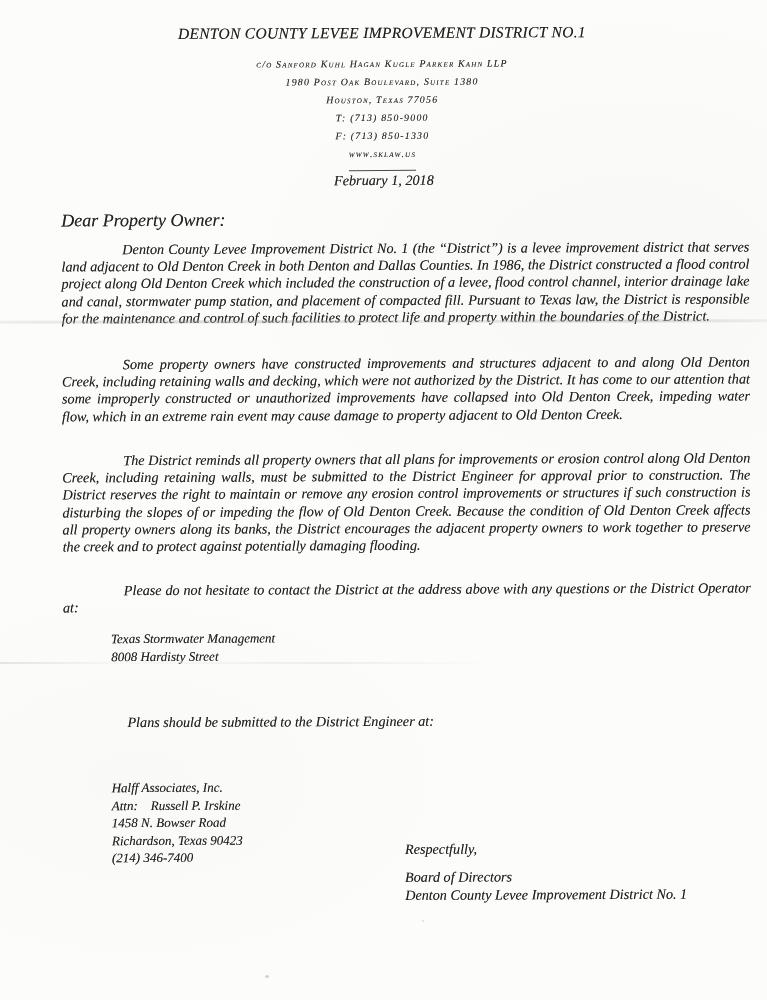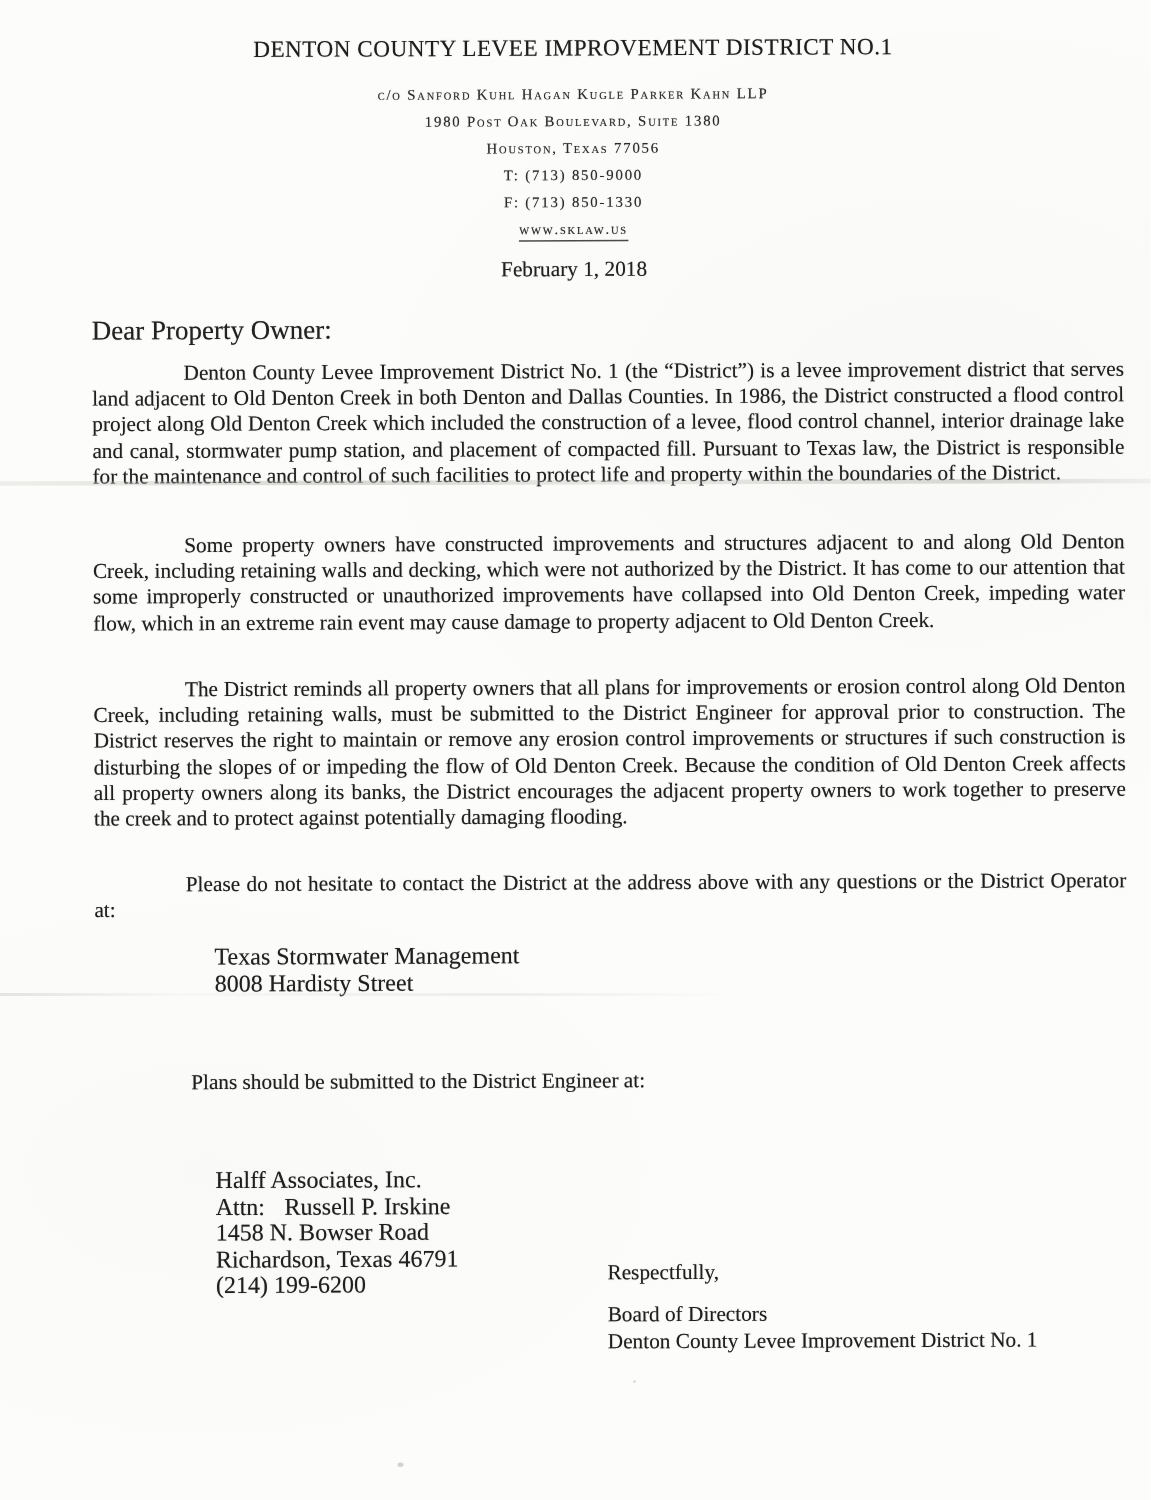--- a/index.html
+++ b/index.html
@@ -8,55 +8,56 @@
     background: #ffffff;
     font-family: "Liberation Serif", serif;
   }
   .page {
     position: relative; width: 767px; height: 1000px;
     background-color: #fcfcfa;
     background-image:
       radial-gradient(ellipse 500px 300px at 18% 78%, rgba(0,0,0,0.012), transparent 70%),
       radial-gradient(ellipse 600px 420px at 82% 28%, rgba(0,0,0,0.016), transparent 70%);
     color: #232323;
+    font-style: italic;
   }
   .tilt { position: absolute; inset: 0; transform: rotate(-0.25deg); transform-origin: 50% 40%; }
   .soft { text-shadow: 0 0 0.6px rgba(45,45,45,0.55); }
 
   
   .letterhead { position: absolute; top: 24px; left: 0; right: 0; text-align: center; }
   .org-name {
     font-size: 15.5px; letter-spacing: 0.3px; color: #1e1e1e;
     line-height: 18px;
   }
   .lh-small {
     font-size: 9.9px; font-variant: small-caps; letter-spacing: 1.2px;
     color: #2c2c2c; line-height: 18px;
   }
   .lh-first { margin-top: 13px; }
-  .website span { border-bottom: 1px solid #4a4a4a; padding-bottom: 1px; }
+  .website span { border-bottom: 1px solid #4a4a4a; padding-bottom: 11px; }
 
   
   .date-line { position: absolute; left: 335px; top: 172px; font-size: 14.2px; color: #222; }
 
   
   .salutation { position: absolute; left: 62px; top: 209px; font-size: 18px; color: #222; }
   .para {
     position: absolute; left: 62px; width: 688px; margin: 0;
     font-size: 14.2px; line-height: 17.2px; color: #1f1f1f;
     text-align: justify; text-indent: 61px;
   }
   .p1 { top: 240px; }
   .p2 { top: 355px; }
   .p3 { top: 451px; }
   .p4 { top: 581px; }
 
   
   .contact-block {
-    position: absolute; left: 142px; font-size: 16px; line-height: 17.5px; color: #1f1f1f;
+    position: absolute; left: 110px; font-size: 13px; line-height: 17.5px; color: #1f1f1f;
   }
   .operator-block { top: 629px; }
   .engineer-intro { position: absolute; left: 126px; top: 713px; font-size: 14.2px; color: #1f1f1f; }
   .engineer-block { top: 746px; margin-top: 32px; }
   .attn-name { display: inline-block; margin-left: 13px; text-align: center; }
 
   
   .closing-block { position: absolute; left: 403px; top: 841px; font-size: 14.2px; line-height: 17.4px; color: #1f1f1f; }
   .signature-lines { margin-top: 11px; }
 
@@ -109,22 +110,22 @@
     </div>
 
     <div class="engineer-intro soft">Plans should be submitted to the District Engineer at:</div>
 
     <div class="contact-block engineer-block">
       <div class="soft">Halff Associates, Inc.</div>
       <div>
         <span class="soft">Attn:</span><span class="attn-name soft">Russell P. Irskine</span>
       </div>
       <div class="soft">1458 N. Bowser Road</div>
-      <div class="soft">Richardson, Texas 46791</div>
-      <div class="soft">(214) 199-6200</div>
+      <div class="soft">Richardson, Texas 90423</div>
+      <div class="soft">(214) 346-7400</div>
     </div>
 
     <div class="closing-block">
       <div class="soft">Respectfully,</div>
       <div class="signature-lines">
         <div class="soft">Board of Directors</div>
         <div class="soft">Denton County Levee Improvement District No. 1</div>
       </div>
     </div>
 

